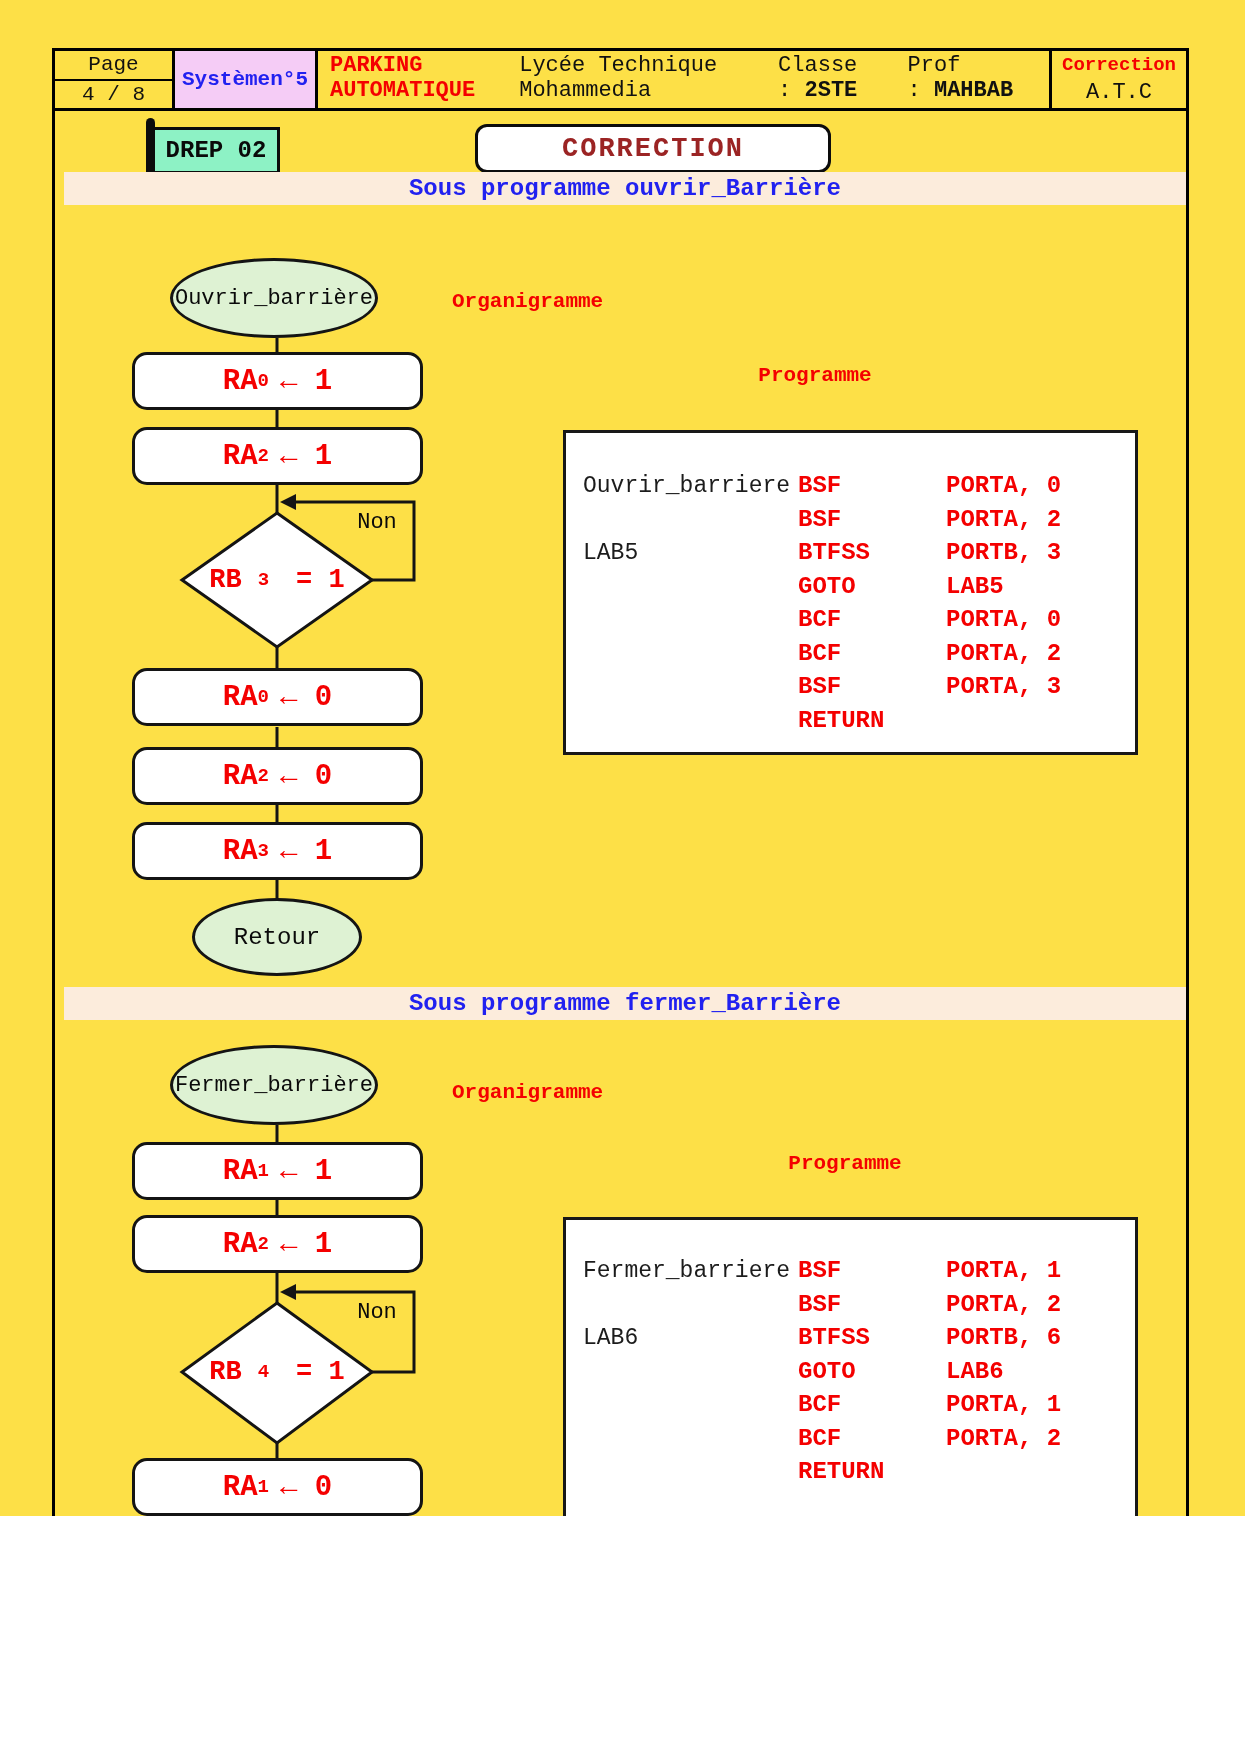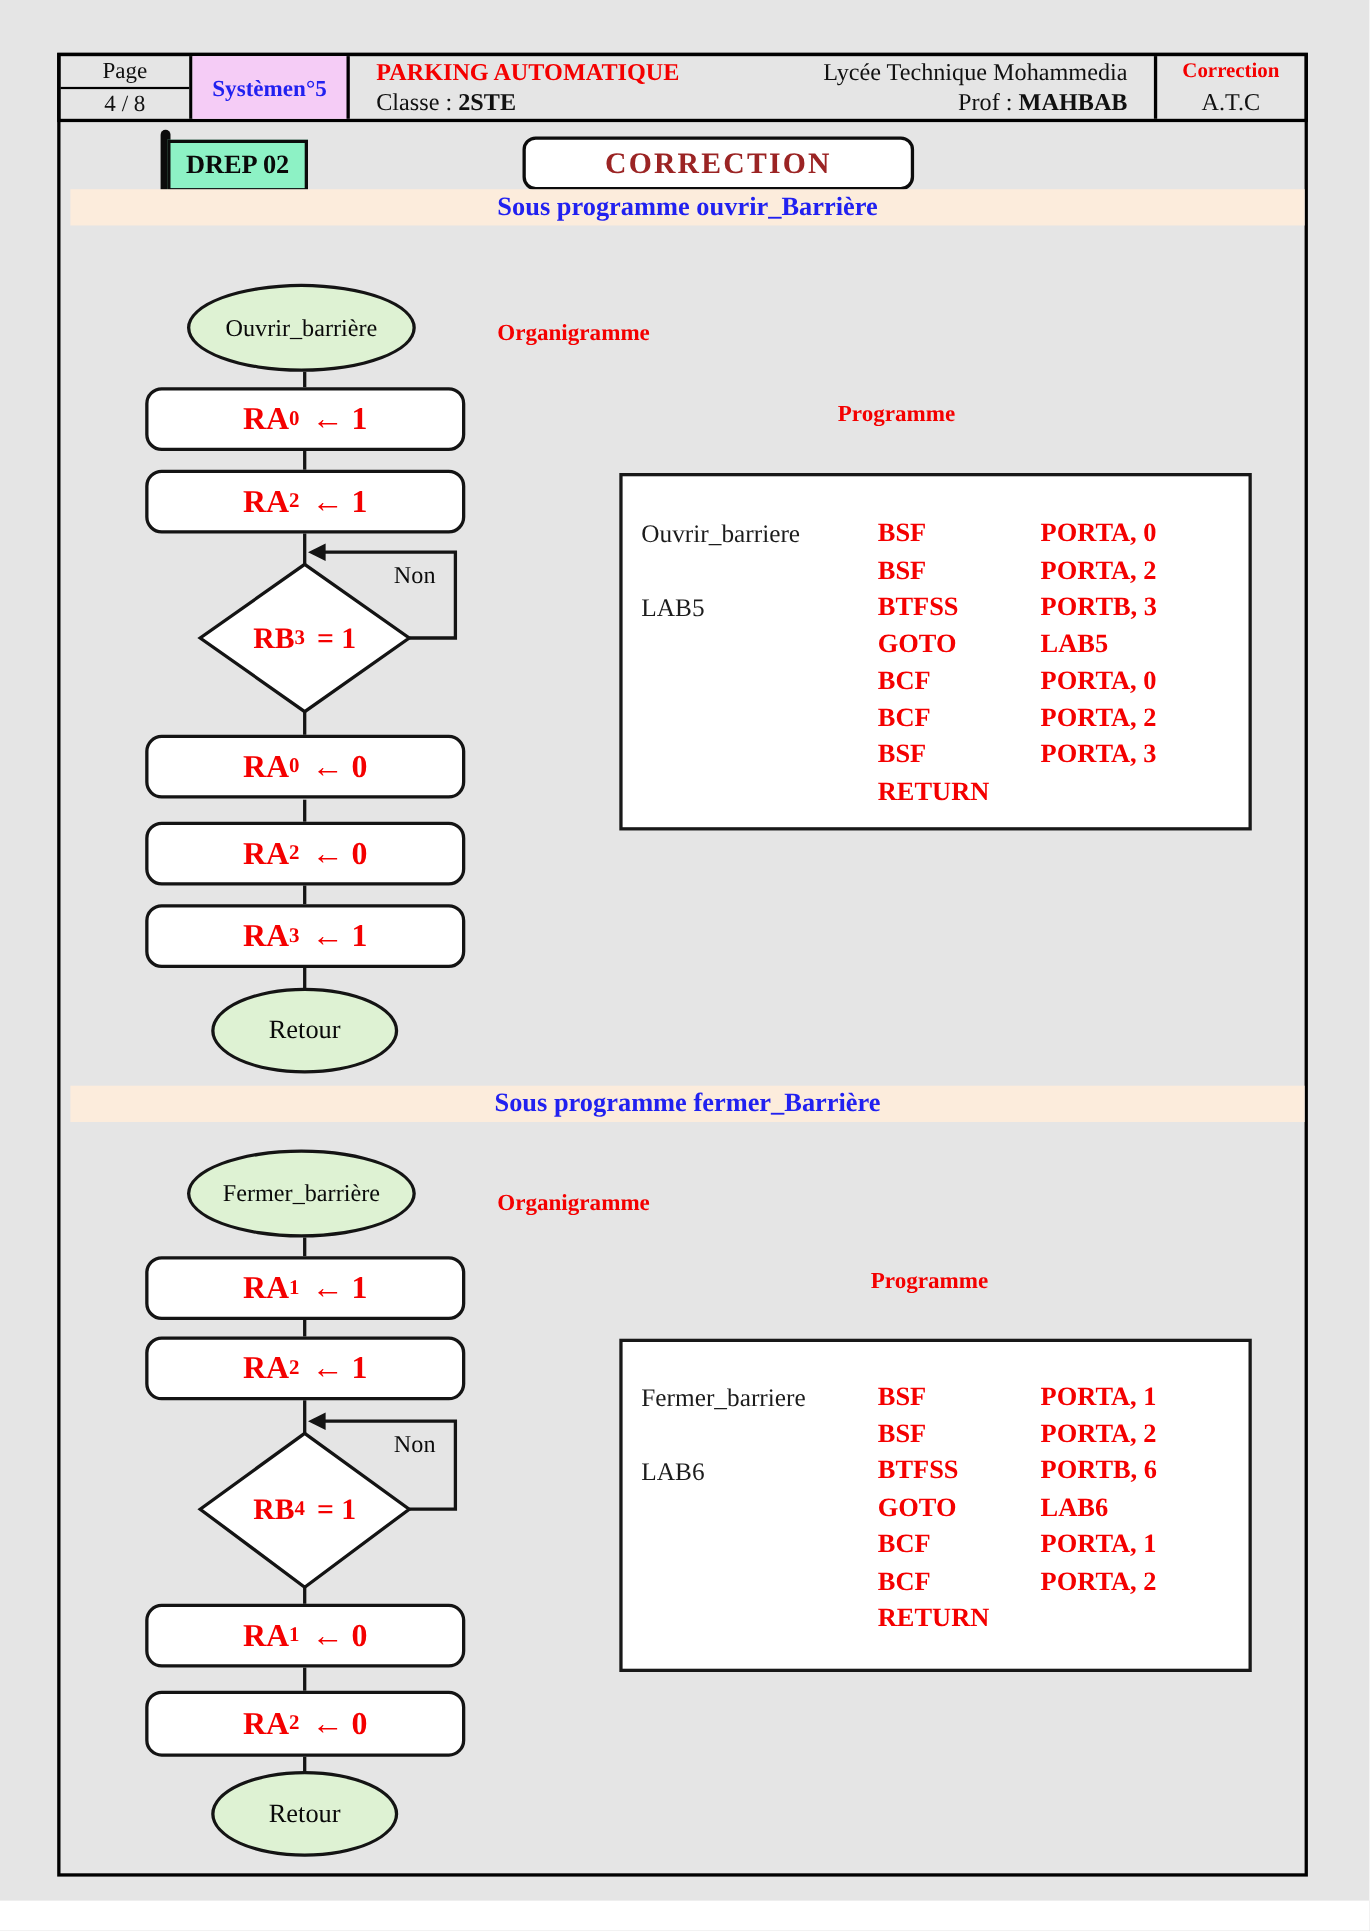--- a/index.html
+++ b/index.html
@@ -1,32 +1,32 @@
 <!DOCTYPE html>
 <html><head>
 <meta charset="utf-8">
 <style>
   :root{
     --red:#f40000; --blue:#2121f0; --darkred:#9b2424; --ink:#141414;
     --barbg:#fcecdc; --pink:#f5ccf6; --mint:#8df2c5; --leaf:#def2d3;
   }
   html,body{margin:0;padding:0;background:#fff;}
-  #page{position:relative;width:1245px;height:1728px;background:#e5e5e5;
-        font-family:Liberation Serif, serif;overflow:hidden;}
+  #page{position:relative;width:1245px;height:1516px;background:#fde047;
+        font-family:Liberation Mono, monospace;overflow:hidden;}
   .abs{position:absolute;box-sizing:border-box;}
   
   .frame{left:52px;top:48px;width:1137px;height:1658px;border:3px solid #000;}
   .hrow{left:52px;top:48px;width:1137px;height:63px;border:3px solid #000;display:flex;}
   .hcell{box-sizing:border-box;height:100%;}
   .c1{width:120px;border-right:3px solid #000;display:flex;flex-direction:column;}
   .c1 div{flex:1;display:flex;align-items:center;justify-content:center;font-size:21px;color:#111;}
   .c1 .top{border-bottom:2px solid #000;}
   .c2{width:143px;border-right:3px solid #000;background:var(--pink);display:flex;flex-direction:row;
       align-items:center;justify-content:center;color:var(--blue);font-weight:bold;font-size:21px;line-height:26px;}
-  .c3{flex:1;display:flex;flex-direction:column;justify-content:space-evenly;padding:2px 24px;}
+  .c3{flex:1;display:flex;flex-direction:row;justify-content:space-evenly;padding:2px 12px;}
   .c3 .line{display:flex;justify-content:space-between;align-items:baseline;font-size:22px;color:#111;}
   .t-red{color:var(--red);font-weight:bold;}
   .b{font-weight:bold;}
   .c4{width:137px;border-left:3px solid #000;display:flex;flex-direction:column;align-items:center;justify-content:center;gap:4px;}
   .c4 .corr{color:var(--red);font-weight:bold;font-size:19px;}
   .c4 .atc{color:#111;font-size:22px;}
   
   .pole{left:146px;top:118px;width:9px;height:68px;background:#0c0c0c;border-radius:5px;}
   .badge{left:152px;top:127px;width:128px;height:47px;background:var(--mint);border:3px solid #0c0c0c;
          display:flex;align-items:center;justify-content:center;font-size:24px;font-weight:bold;color:#0a0a0a;}
@@ -36,21 +36,21 @@
   
   .secbar{left:64px;width:1122px;height:33px;background:var(--barbg);color:var(--blue);
           font-weight:bold;font-size:24px;display:flex;align-items:center;justify-content:center;}
   
   .ellipse{background:var(--leaf);border:3px solid var(--ink);border-radius:50%;
            display:flex;align-items:center;justify-content:center;font-size:22px;color:#0a0a0a;}
   .fbox{left:132px;width:291px;height:58px;background:#fff;border:3px solid var(--ink);border-radius:15px;
         display:flex;align-items:center;justify-content:center;color:var(--red);font-weight:bold;font-size:29px;}
   .fbox sub,.dtext sub{font-size:19px;line-height:0;}
   .post{margin-left:11px;}
-  .dtext{display:flex;align-items:center;justify-content:center;color:var(--red);font-weight:bold;font-size:27px;}
+  .dtext{display:flex;align-items:center;justify-content:center;color:var(--red);font-weight:bold;font-size:27px;gap:16px;}
   .nonlbl{font-size:22px;color:#0a0a0a;width:70px;text-align:center;}
   .redlabel{color:var(--red);font-weight:bold;font-size:21px;}
   .center{display:flex;align-items:center;justify-content:center;}
   
   .codebox{left:563px;width:575px;background:#fff;border:3px solid #181818;}
   .codebox .rows{padding:36px 0 0 17px;}
   .crow{display:flex;height:33.5px;align-items:center;font-size:24px;font-weight:bold;color:var(--red);white-space:pre;}
   .crow .lbl{width:215px;color:#1c1c1c;font-weight:400;font-size:23px;}
   .crow .op{width:148px;}
   .bluerule{left:30px;top:1735px;width:1186px;height:4px;background:#2e3fd4;}

